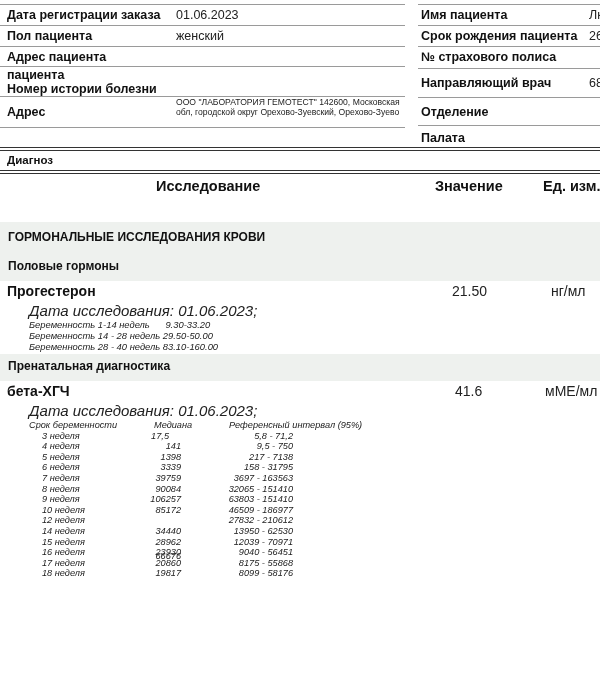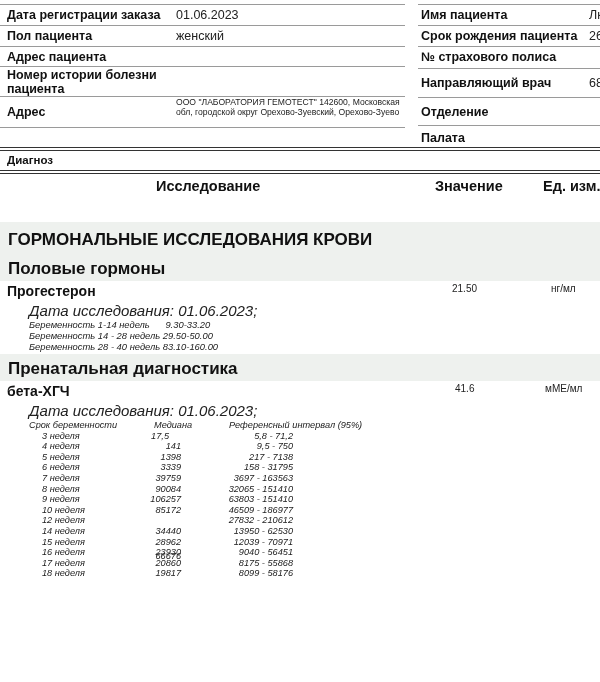--- a/index.html
+++ b/index.html
@@ -8,23 +8,23 @@
     font-family: "Liberation Sans", "DejaVu Sans", sans-serif; color: #111;
   }
   .abs { position: absolute; }
   .hdr-label { font-weight: bold; font-size: 12.5px; color: #111; white-space: nowrap; }
   .hdr-val { font-size: 12.5px; color: #222; white-space: nowrap; }
   .addr-val { font-size: 8.6px; line-height: 10px; color: #222; width: 245px; }
   .hline { position: absolute; height: 0; border-top: 1px solid #9a9a9a; }
   .dline { position: absolute; height: 2px; border-top: 1px solid #333; border-bottom: 1px solid #333; }
   .col-hdr { font-weight: bold; font-size: 14.5px; color: #111; white-space: nowrap; }
   .band { position: absolute; left: 0; width: 600px; background: #eef1ee; }
-  .band-title { font-weight: bold; font-size: 17px; color: #111; white-space: nowrap; }
+  .band-title { font-weight: bold; font-size: 12px; color: #111; white-space: nowrap; }
   .test-name { font-weight: bold; font-size: 14px; color: #111; white-space: nowrap; }
-  .test-val { font-size: 10px; color: #222; white-space: nowrap; }
+  .test-val { font-size: 14px; color: #222; white-space: nowrap; }
   .note { font-style: italic; font-size: 15px; color: #222; white-space: nowrap; }
   .ref-line { font-style: italic; font-size: 9.4px; line-height: 10.8px; color: #222; white-space: nowrap; }
   .tbl { position: absolute; font-style: italic; font-size: 9.2px; color: #222; }
   .tbl .row { position: relative; height: 10.6px; }
   .tbl span { position: absolute; white-space: nowrap; }
 </style>
 </head>
 <body>
 
 <div>
@@ -45,22 +45,22 @@
 
   <div class="abs hdr-label" style="left:7px;top:8px;">Дата регистрации заказа</div>
   <div class="abs hdr-val" style="left:176px;top:8px;">01.06.2023</div>
 
   <div class="abs hdr-label" style="left:7px;top:29px;">Пол пациента</div>
   <div class="abs hdr-val" style="left:176px;top:29px;">женский</div>
 
   <div class="abs hdr-label" style="left:7px;top:50px;">Адрес пациента</div>
 
   <div class="abs hdr-label" style="left:7px;top:68px;line-height:14px;">
+    <div>пациента</div>
     <div>Номер истории болезни</div>
-    <div>пациента</div>
   </div>
 
   <div class="abs hdr-label" style="left:7px;top:105px;">Адрес</div>
   <div class="abs addr-val" style="left:176px;top:97px;">
     <div>ООО "ЛАБОРАТОРИЯ ГЕМОТЕСТ" 142600, Московская</div>
     <div>обл, городской округ Орехово-Зуевский, Орехово-Зуево</div>
   </div>
 
   <div class="abs hdr-label" style="left:421px;top:8px;">Имя пациента</div>
   <div class="abs hdr-val" style="left:589px;top:8px;">Лк</div>

